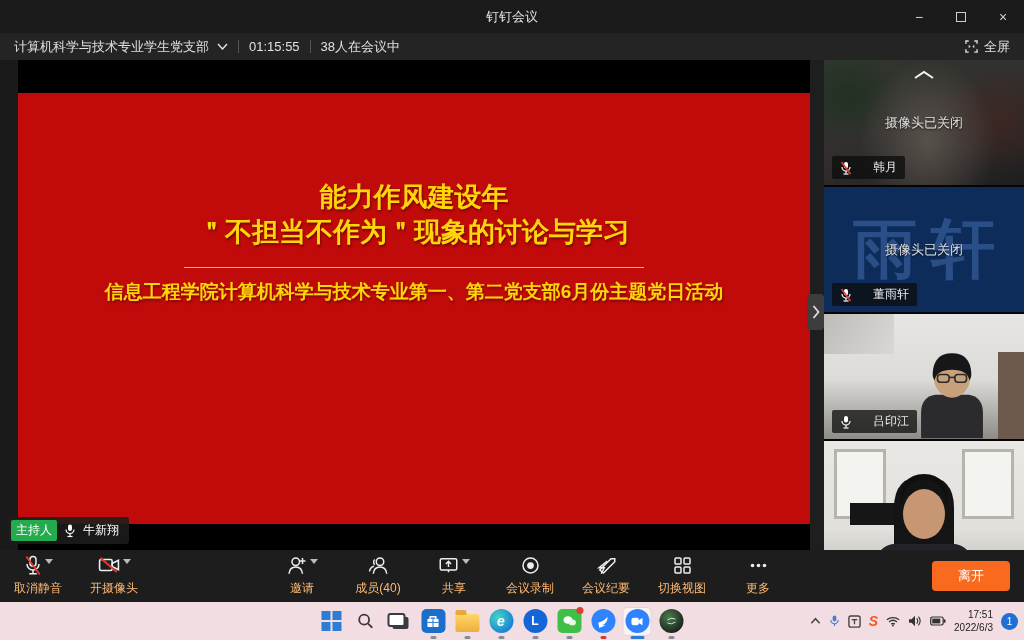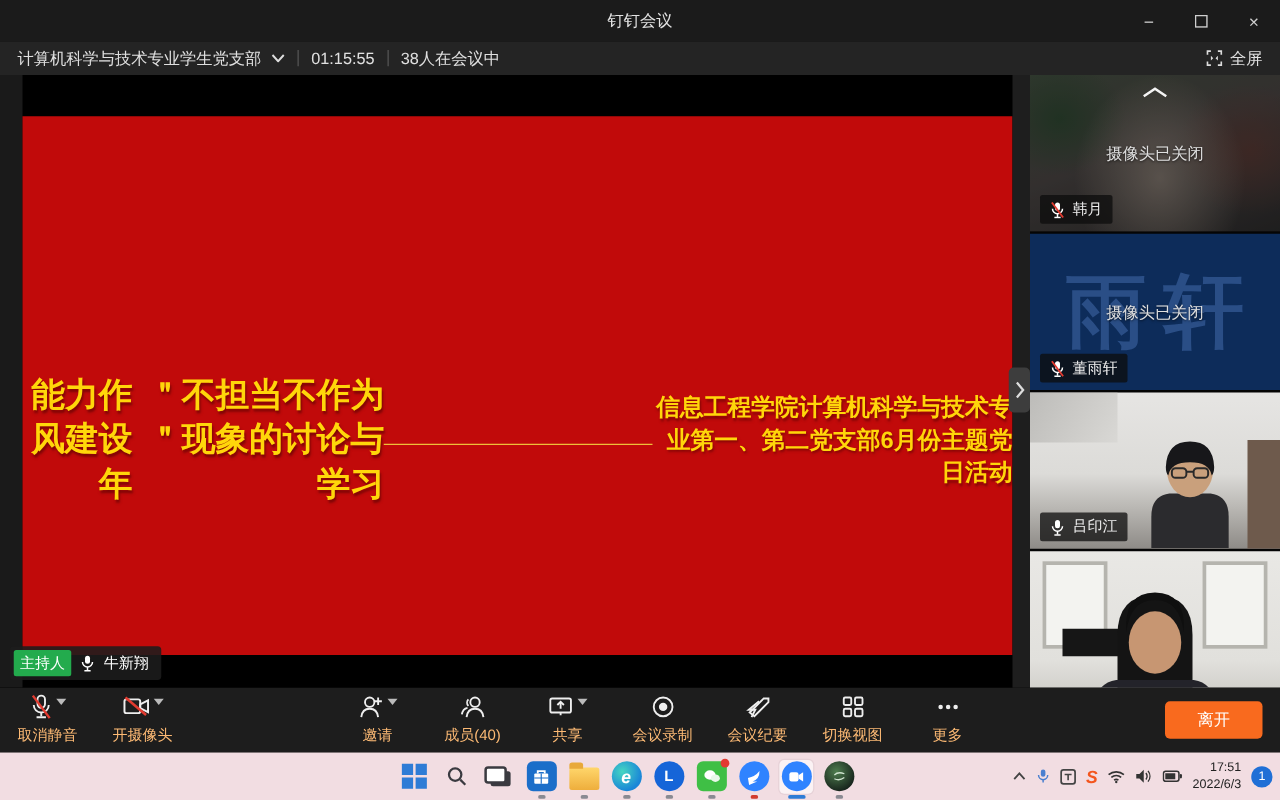--- a/index.html
+++ b/index.html
@@ -20,21 +20,21 @@
   .meetingbar { height:27px; background:#242424; display:flex; align-items:center; padding:0 14px; color:#e0e0e0; font-size:13px; flex:none; }
   .meetingbar .sep { width:1px; height:13px; background:#555; margin:0 10px; }
   .mb-name { display:flex; align-items:center; gap:8px; }
   .mb-right { margin-left:auto; display:flex; align-items:center; gap:6px; }
 
   
   .content { flex:none; height:490px; display:flex; }
   .stage { position:relative; flex:1; background:#000; }
   .stage-strip { position:absolute; left:0; top:0; bottom:0; width:18px; background:#1a1a1a; }
   .slide { position:absolute; left:18px; right:0; top:33px; bottom:26px; background:#c10a0a;
-    display:flex; align-items:center; text-align:right; padding-top:87px; }
+    display:flex; flex-direction:column; align-items:center; text-align:right; padding-top:87px; }
   .slide-title { color:#ffd60a; font-weight:bold; font-size:27px; line-height:1.3;
     text-shadow:1px 2px 2px rgba(70,0,0,.55); }
   .slide-divider { width:460px; border-top:1px solid #eebf3a; margin:17px 0 11px 0; }
   .slide-subtitle { color:#ffd60a; font-weight:bold; font-size:19px; text-shadow:1px 2px 2px rgba(70,0,0,.5); }
   .slide-date { margin-top:70px; color:#ffd60a; font-weight:bold; font-size:21px; text-shadow:1px 2px 2px rgba(70,0,0,.5); }
 
   .host-overlay { position:absolute; left:8px; bottom:6px; background:rgba(28,28,28,.88);
     border-radius:3px; display:flex; align-items:center; gap:7px; padding:3px 10px 3px 3px;
     color:#fff; font-size:12px; }
   .host-badge { background:#23ab4d; color:#fff; border-radius:2px; padding:2px 5px; font-size:12px; }
@@ -42,21 +42,21 @@
   .handle-strip { width:14px; background:#1e1e1e; position:relative; flex:none; }
   .handle { position:absolute; top:234px; left:-3px; width:17px; height:36px; background:#3d3d3d;
     border-radius:4px; display:flex; align-items:center; justify-content:center; }
 
   
   .sidebar { width:200px; flex:none; background:#050505; display:flex; flex-direction:column; gap:2px; overflow:hidden; position:relative; }
   .tile { height:125px; flex:none; position:relative; overflow:hidden; background:#111; }
   .tile-status { position:absolute; left:0; right:0; top:50%; transform:translateY(-50%);
     text-align:center; color:#e0e0e0; font-size:13px; text-shadow:0 1px 2px rgba(0,0,0,.7); }
   .name-pill { position:absolute; left:8px; bottom:6px; background:rgba(12,12,12,.75);
-    border-radius:2px; padding:3px 8px; display:flex; align-items:center; gap:6px;
+    border-radius:2px; padding:3px 8px; display:flex; align-items:center; gap:21px;
     color:#ededed; font-size:12px; }
   .chevron-up-top { position:absolute; top:6px; left:50%; transform:translateX(-50%); opacity:.95; }
 
   .tile-hanyue { background:
       radial-gradient(95px 115px at 52% 66%, rgba(205,185,165,.5), rgba(0,0,0,0) 72%),
       radial-gradient(75px 65px at 12% 28%, rgba(42,72,42,.85), rgba(0,0,0,0) 70%),
       radial-gradient(85px 75px at 88% 48%, rgba(100,55,45,.75), rgba(0,0,0,0) 70%),
       linear-gradient(160deg,#47523f 0%,#4c4540 45%,#2c2926 100%); }
   .tile-hanyue .dim { position:absolute; inset:0; background:rgba(10,14,18,.38); }
 

